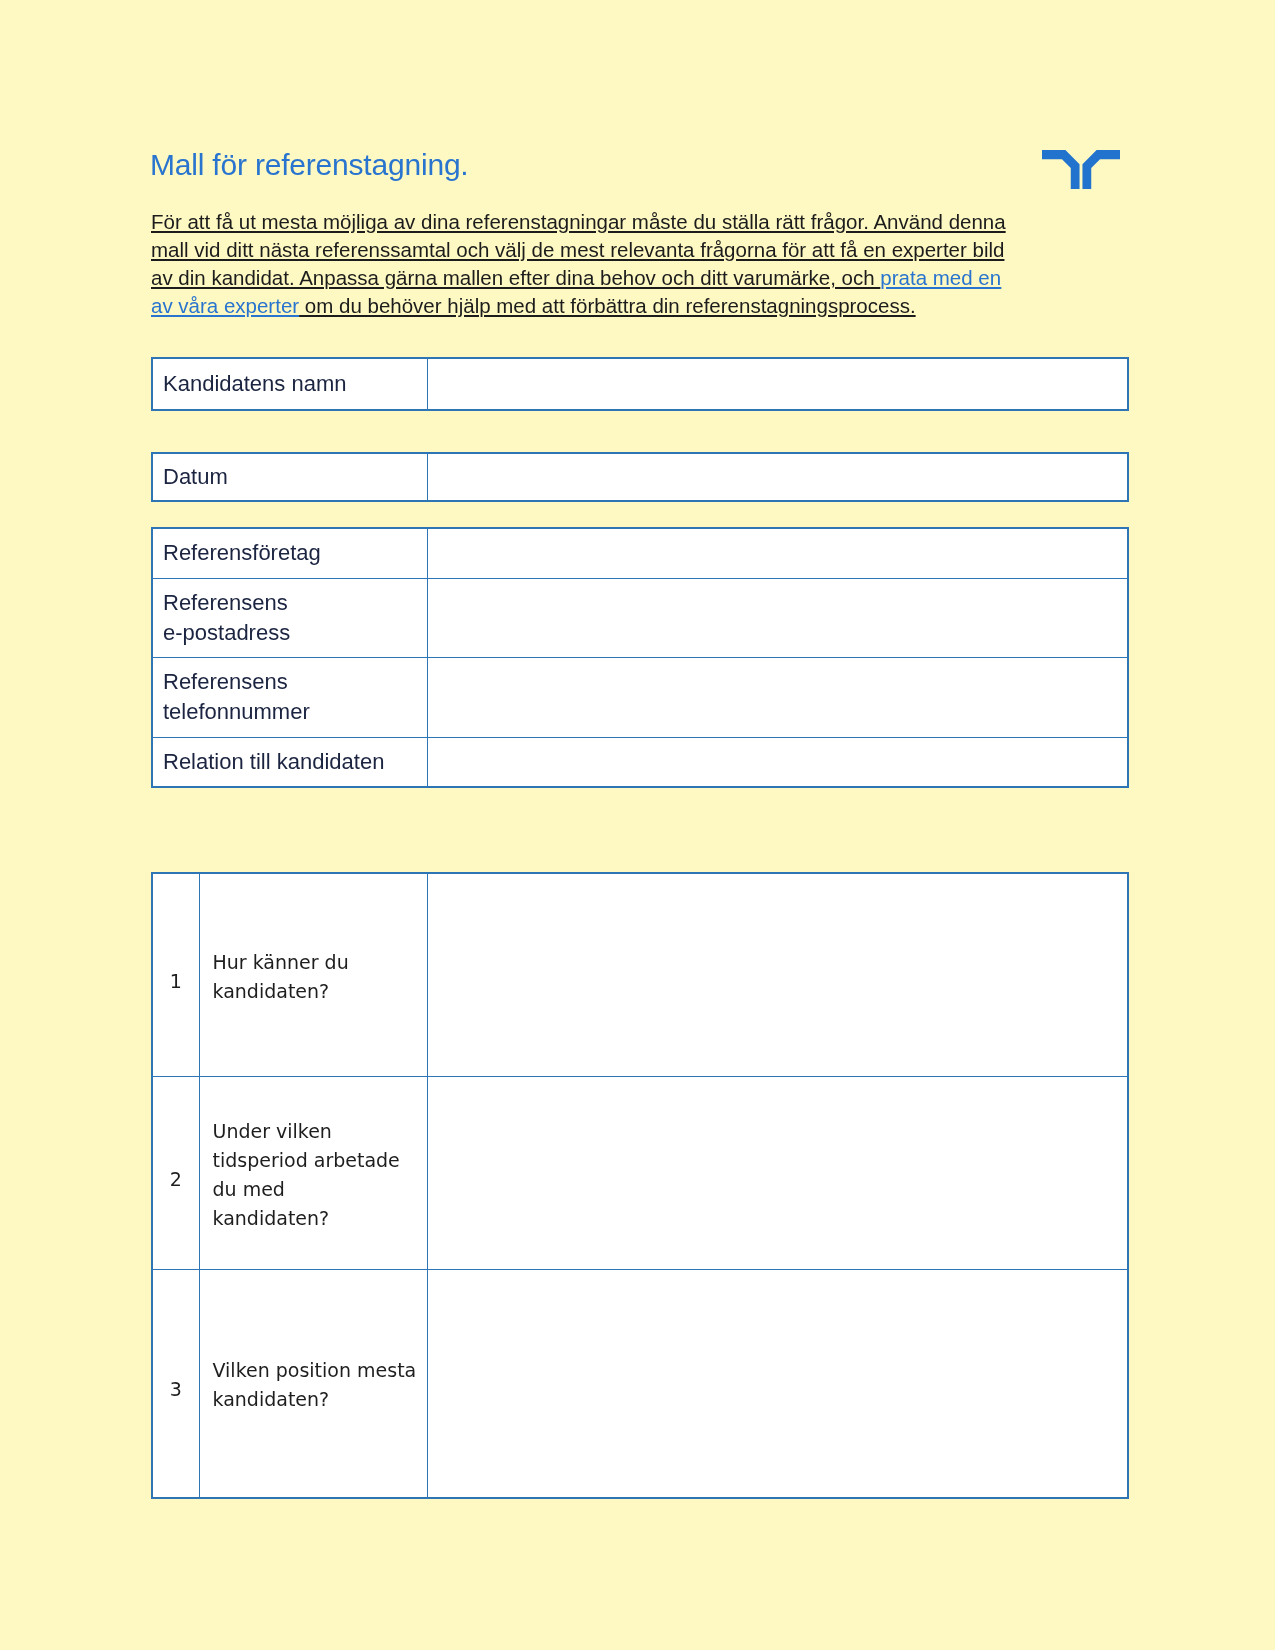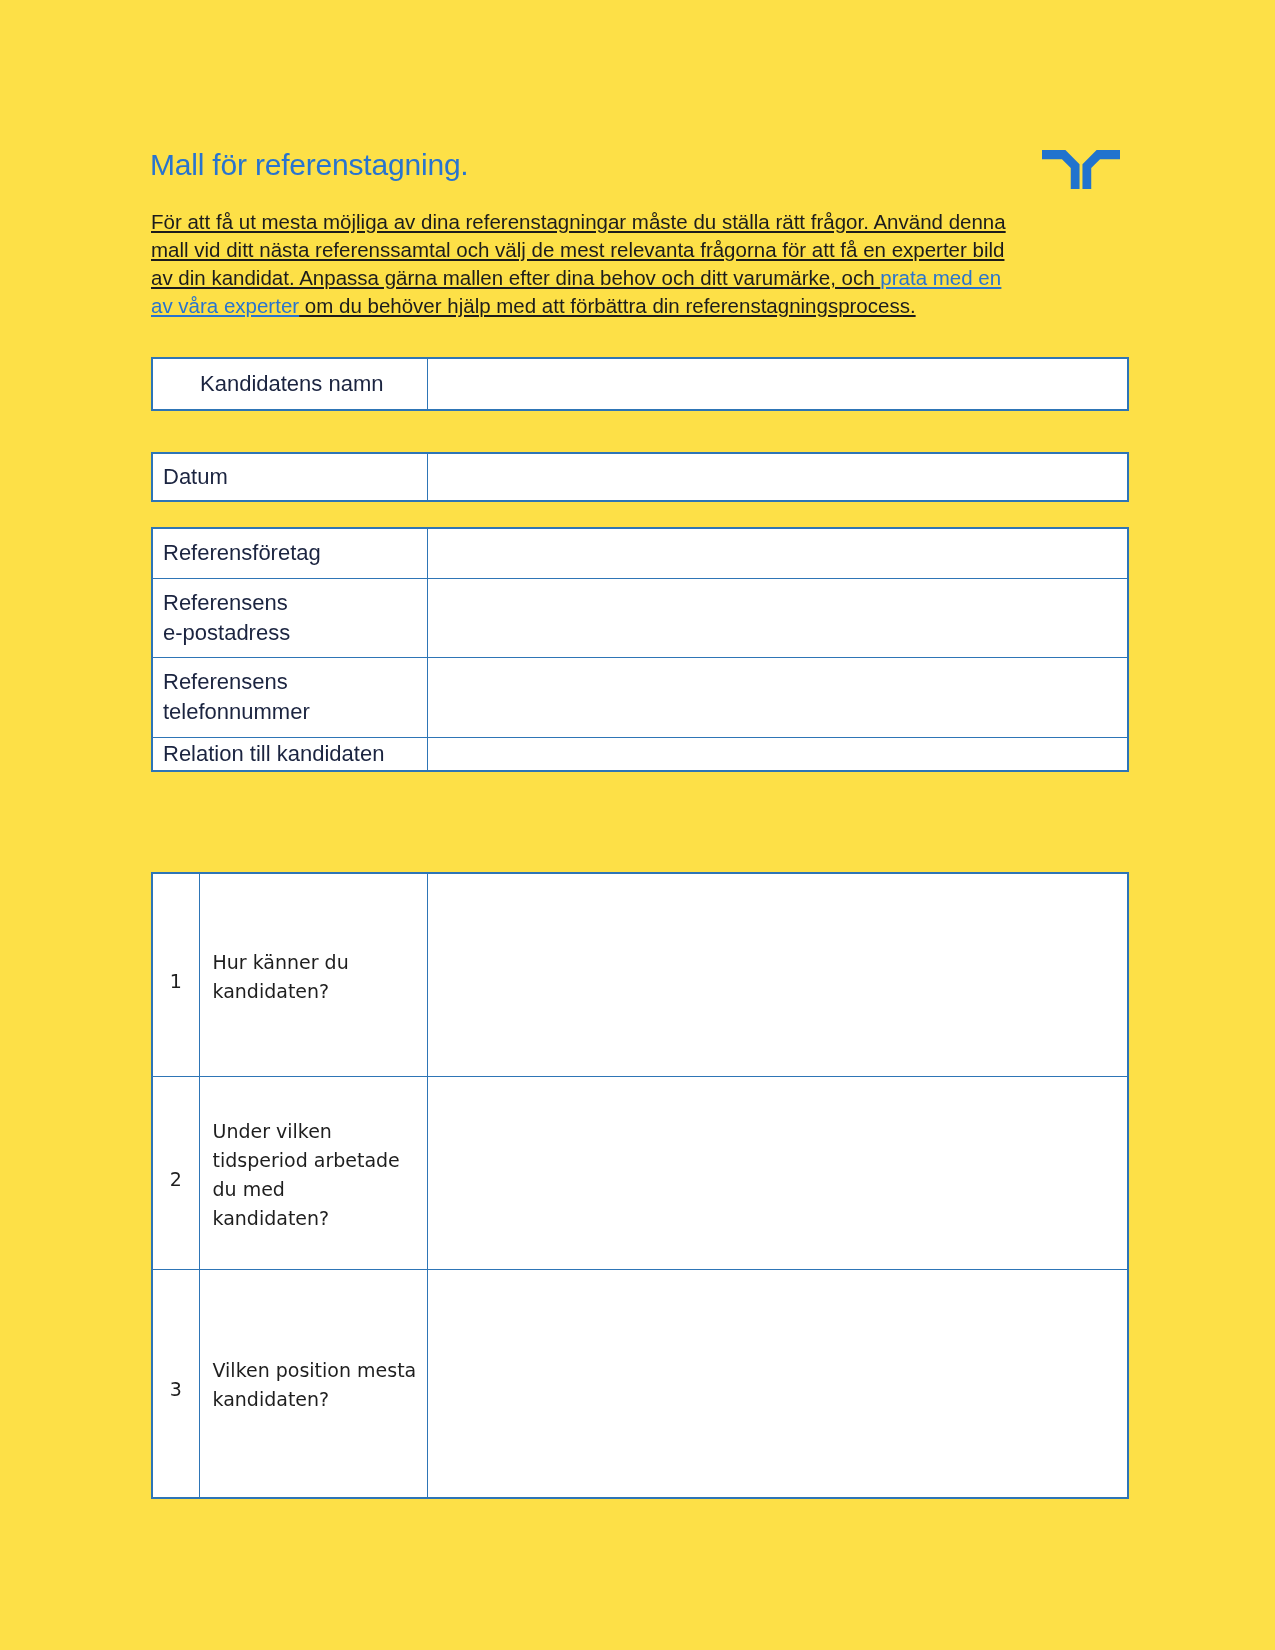--- a/index.html
+++ b/index.html
@@ -1,21 +1,21 @@
 <!DOCTYPE html>
 <html lang="sv"><head>
 <meta charset="utf-8">
 <style>
   * { margin: 0; padding: 0; box-sizing: border-box; }
   html, body { background: #ffffff; }
   .page {
     position: relative;
     width: 1275px;
     height: 1650px;
-    background: #fde047;
+    background: #fef9c3;
     font-family: "Liberation Sans", sans-serif;
     overflow: hidden;
   }
 
   
   .doc-title {
     position: absolute;
     left: 150px;
     top: 148px;
     font-size: 30px;
@@ -57,21 +57,21 @@
     border-collapse: collapse;
     table-layout: fixed;
     background: #ffffff;
   }
   table.grid td {
     border: 1.5px solid #2E75B6;
     vertical-align: middle;
   }
   table.grid { border: 2px solid #2E75B6; }
 
-  .t-candidate { top: 357px; text-align: center; }
+  .t-candidate { top: 357px; }
   .t-date      { top: 444px; margin-top: 8px; }
   .t-reference { top: 527px; }
   .t-questions { top: 872px; }
 
   td.lbl {
     padding-left: 10px;
     padding-right: 6px;
     font-size: 22px;
     line-height: 30px;
     color: #1B2440;
@@ -158,21 +158,21 @@
       <td class="lbl" style="height:79px">Referensens
 e-postadress</td>
       <td class="field"></td>
     </tr>
     <tr>
       <td class="lbl" style="height:80px">Referensens
 telefonnummer</td>
       <td class="field"></td>
     </tr>
     <tr>
-      <td class="lbl" style="height:34px">Relation till kandidaten</td>
+      <td class="lbl" style="height:50px">Relation till kandidaten</td>
       <td class="field"></td>
     </tr>
   </tbody>
     </table>
 
   <table class="grid t-questions">
     <colgroup>
         <col style="width:47px">
         <col style="width:228px">
         <col style="width:701px">

